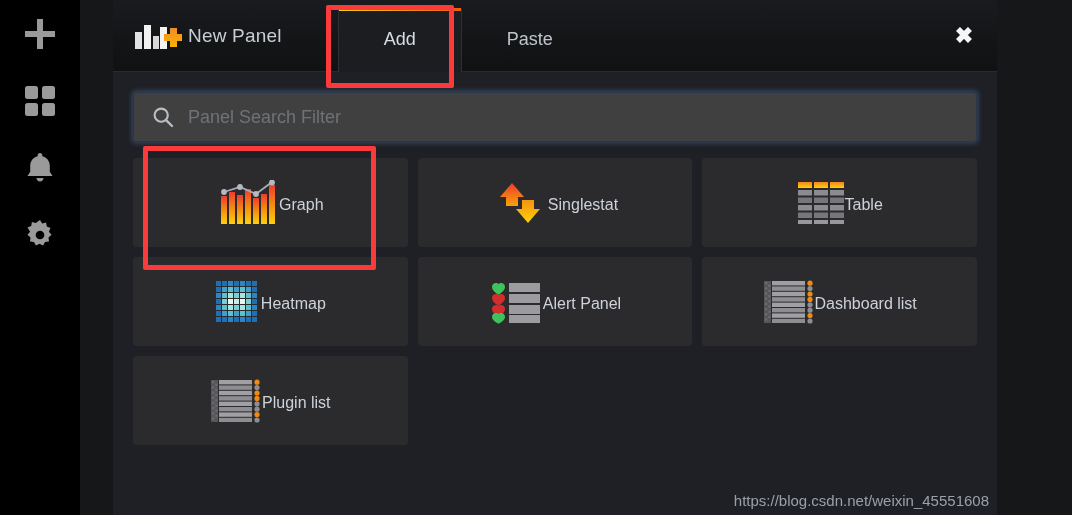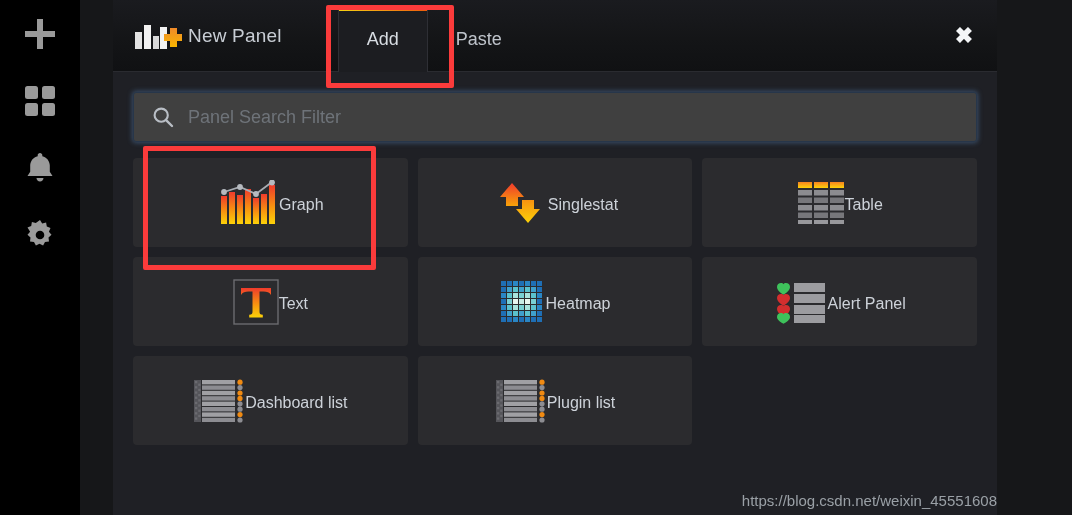--- a/index.html
+++ b/index.html
@@ -40,21 +40,21 @@
     width: 56px; margin-left: 17px;
     display: flex; align-items: center; justify-content: center;
   }
   .header-title {
     color: #c8cdd4; font-size: 19px; letter-spacing: .2px;
     margin-left: 2px; white-space: nowrap;
   }
   .tabs { display: flex; align-items: flex-end; height: 72px; margin-left: 56px; }
   .tab {
     position: relative;
-    height: 64px; padding: 0 28px;
+    height: 64px; padding: 0 45px;
     display: flex; align-items: center; justify-content: center;
     color: #bfc4cb; font-size: 18px; white-space: nowrap;
   }
   .tab.active {
     background: #1c1d21;
     border-left: 1px solid #2e2f35;
     border-right: 1px solid #2e2f35;
     color: #d8dde3;
   }
   .tab.active::before {
@@ -98,21 +98,21 @@
     background: #2b2b2e;
     border-radius: 4px;
     display: flex; flex-direction: row;
     align-items: center; justify-content: center;
     cursor: pointer;
   }
   .tile-icon { height: 48px; display: flex; align-items: center; justify-content: center; }
   .tile-label { margin-top: 5px; color: #cdd2d9; font-size: 16px; }
 
   .watermark {
-    position: absolute; right: 0; bottom: 6px;
+    position: absolute; right: 8px; bottom: 6px;
     color: #9aa0a6; font-size: 15px; white-space: nowrap;
   }
 
   
   .anno {
     position: absolute; border: 5px solid #fb3b3b; border-radius: 2px;
     pointer-events: none;
   }
   #anno-add-tab  { left: 326px; top: 5px;   width: 128px; height: 83px; }
   #anno-graph    { left: 143px; top: 146px; width: 233px; height: 124px; }
@@ -280,36 +280,20 @@
                 <rect x="33" y="31.5" width="14" height="5.5" fill="#77777b"></rect>
                 <rect x="1" y="39" width="14" height="4" fill="#98989c"></rect>
                 <rect x="17" y="39" width="14" height="4" fill="#98989c"></rect>
                 <rect x="33" y="39" width="14" height="4" fill="#98989c"></rect>
               </g>
             </svg>
           </div>
           <div class="tile-label">Table</div>
         </div>
 
-        <div class="tile">
-          <div class="tile-icon">
-            <svg width="46" height="46" viewBox="0 0 46 46">
-              <defs>
-                <linearGradient id="gT" x1="0" y1="0" x2="0" y2="1">
-                  <stop offset="0%" stop-color="#ef3b2c"></stop>
-                  <stop offset="55%" stop-color="#f79210"></stop>
-                  <stop offset="100%" stop-color="#fcd209"></stop>
-                </linearGradient>
-              </defs>
-              <rect x="1" y="1" width="44" height="44" fill="none" stroke="#6c6c70" stroke-width="1.4"></rect>
-              <path d="M8 9h30v7c-1.5-3-4-3.6-7.5-3.6H26.5v20c0 2.4.6 3.1 3.3 3.4v2.6H16.2v-2.6c2.7-.3 3.3-1 3.3-3.4v-20h-4C12 12.4 9.5 13 8 16z" fill="url(#gT)"></path>
-            </svg>
-          </div>
-          <div class="tile-label">Text</div>
-        </div>
 
         <div class="tile">
           <div class="tile-icon">
             <svg width="46" height="44" viewBox="0 0 46 44">
               <g id="hm">
                 <rect x="1" y="1" width="5" height="5" fill="#1f6fb5"></rect>
                 <rect x="7" y="1" width="5" height="5" fill="#1f6fb5"></rect>
                 <rect x="13" y="1" width="5" height="5" fill="#2a86c4"></rect>
                 <rect x="19" y="1" width="5" height="5" fill="#1f6fb5"></rect>
                 <rect x="25" y="1" width="5" height="5" fill="#2a86c4"></rect>

